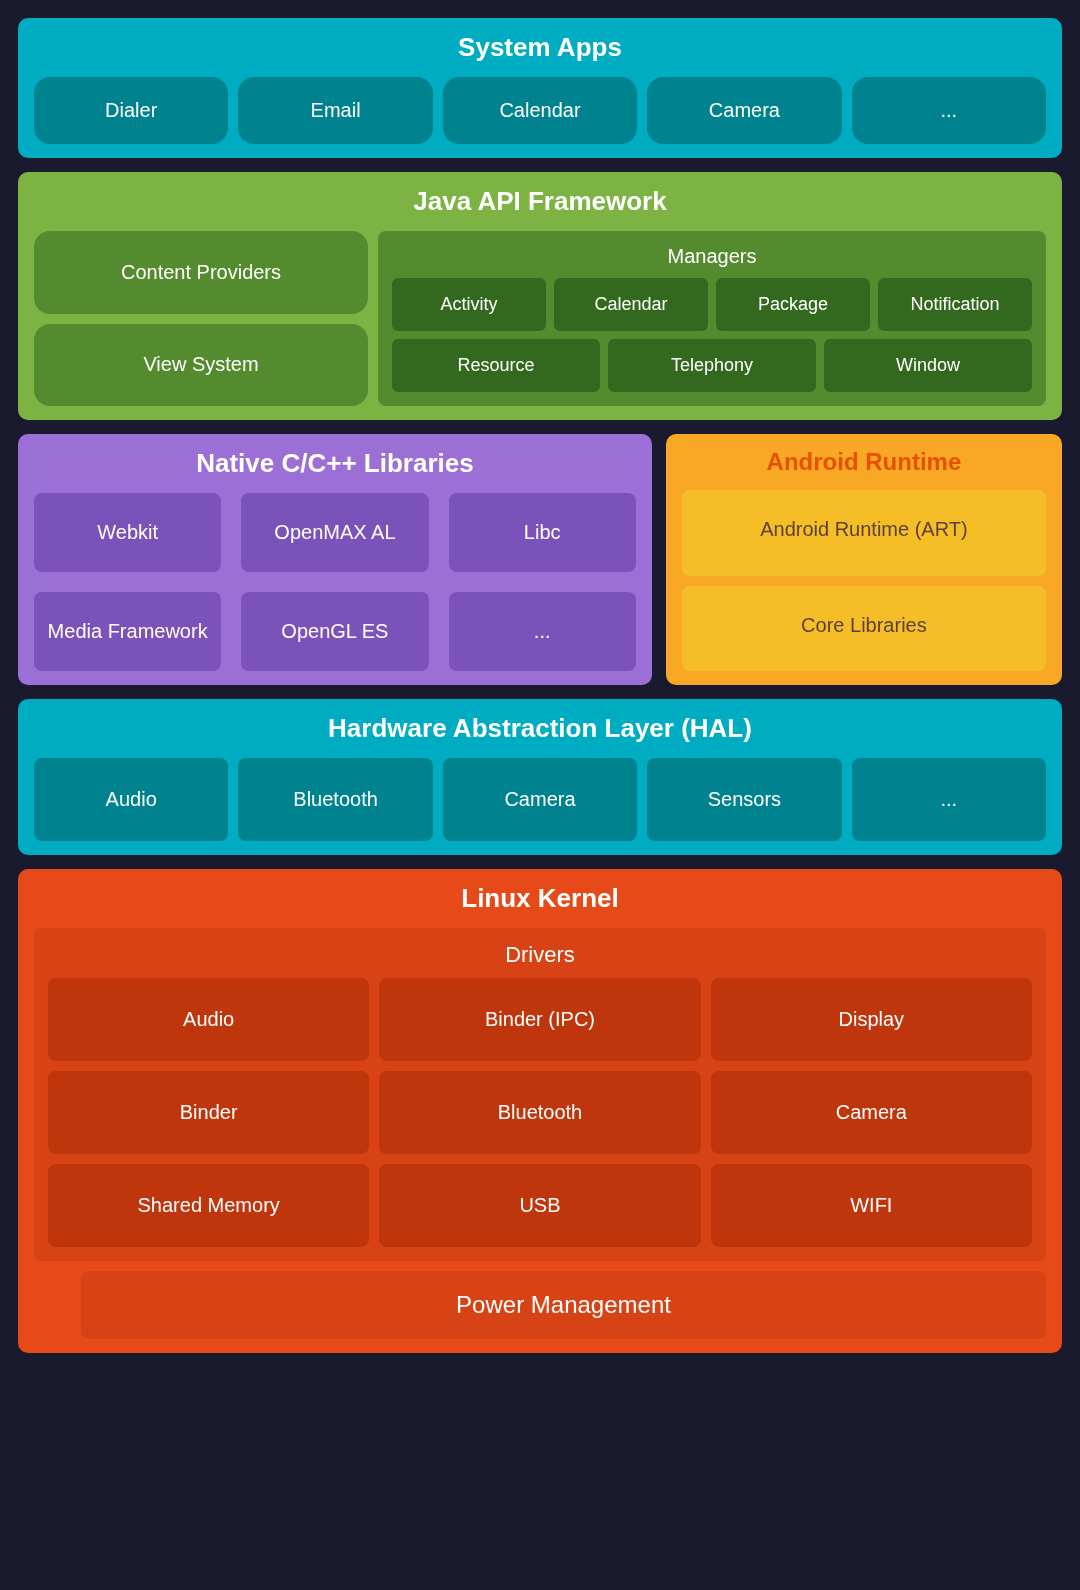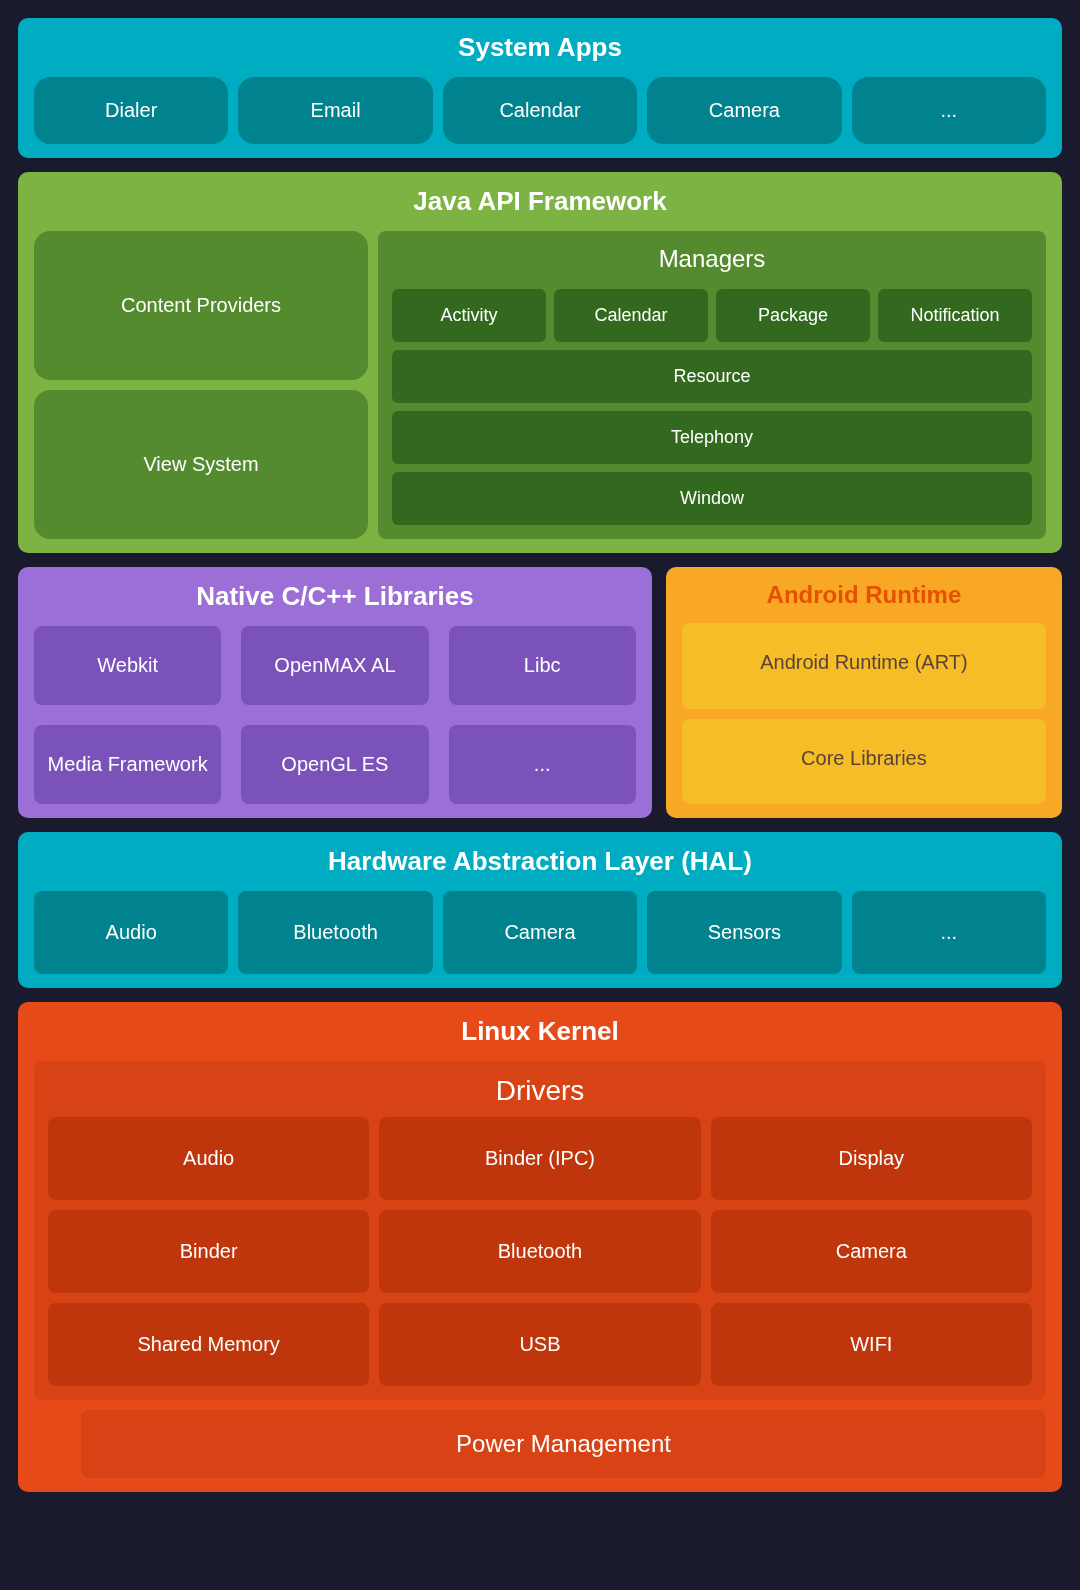--- a/index.html
+++ b/index.html
@@ -76,34 +76,34 @@
       font-size: 20px;
       min-height: 80px;
     }
     .managers-box {
       background-color: #558B2F;
       border-radius: 8px;
       padding: 14px;
     }
     .managers-title {
       text-align: center;
-      font-size: 24px;
-      color: white;
-      margin-bottom: 16px;
+      font-size: 20px;
+      color: white;
+      margin-bottom: 10px;
       font-weight: 400;
     }
     .managers-grid {
       display: grid;
       grid-template-columns: repeat(4, 1fr);
       gap: 8px;
       margin-bottom: 8px;
     }
     .managers-grid-row2 {
       display: grid;
-      grid-template-columns: repeat(1, 1fr);
+      grid-template-columns: repeat(3, 1fr);
       gap: 8px;
       padding: 0 0px;
     }
     .manager-card {
       background-color: #33691E;
       border-radius: 6px;
       color: white;
       font-size: 18px;
       text-align: center;
       padding: 16px 8px;
@@ -177,21 +177,21 @@
 
     
     .linux-inner {
       background-color: #D84315;
       border-radius: 8px;
       padding: 14px;
       margin-bottom: 10px;
     }
     .drivers-title {
       text-align: center;
-      font-size: 28px;
+      font-size: 22px;
       color: white;
       margin-bottom: 10px;
       font-weight: 400;
     }
     .drivers-grid {
       display: grid;
       grid-template-columns: repeat(3, 1fr);
       gap: 10px;
     }
     .driver-card {

